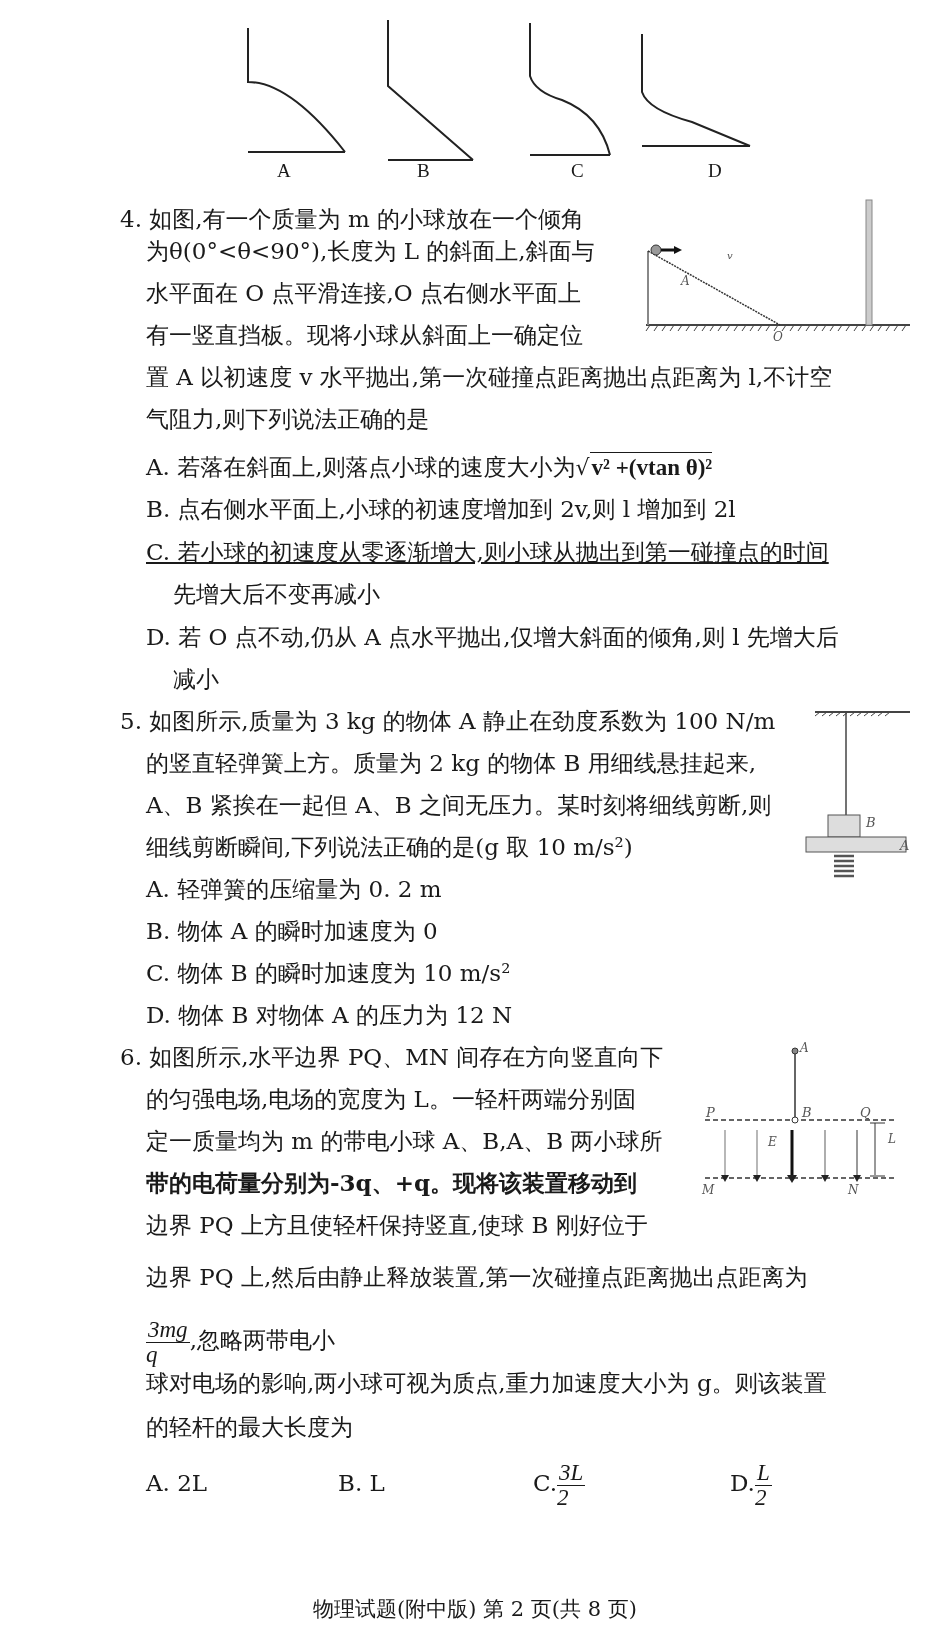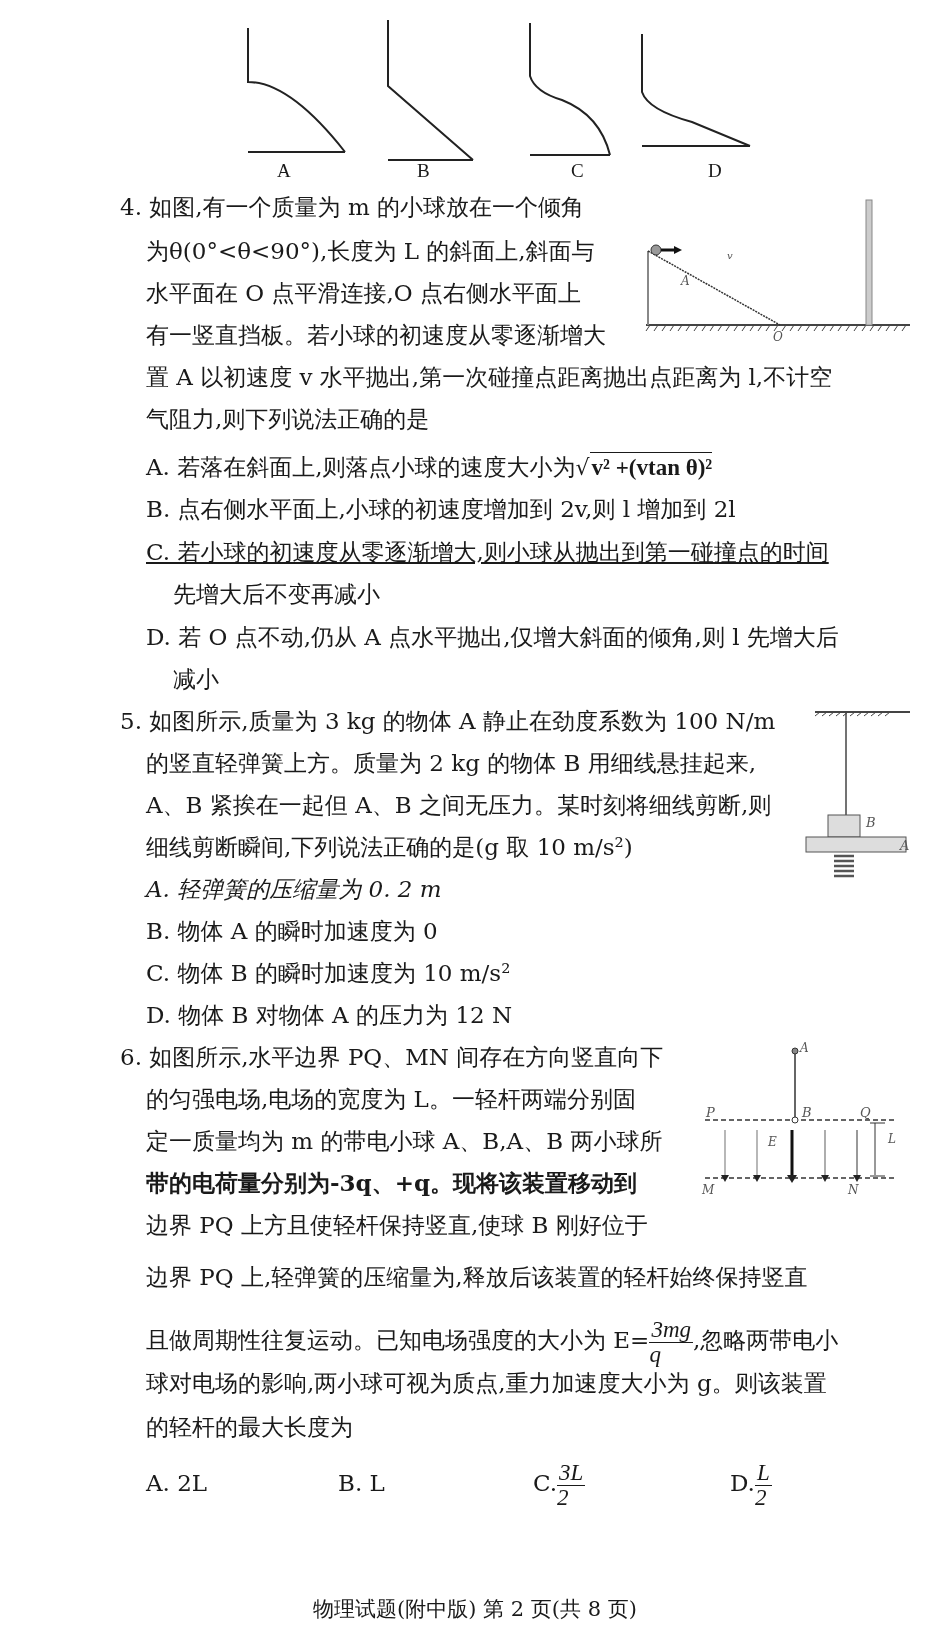--- a/index.html
+++ b/index.html
@@ -31,24 +31,24 @@
 
     <path d="M412 34 L412 92 Q418 110 462 122 L520 146"></path>
       <path d="M412 146 L520 146"></path>
   </g>
 </svg>
 <div class="lbl" style="left:277px;top:160px;">A</div>
 <div class="lbl" style="left:417px;top:160px;">B</div>
 <div class="lbl" style="left:571px;top:160px;">C</div>
 <div class="lbl" style="left:708px;top:160px;">D</div>
 
-<div class="line" style="left:120px;top:192px;">4. 如图,有一个质量为 m 的小球放在一个倾角</div>
+<div class="line" style="left:120px;top:204px;">4. 如图,有一个质量为 m 的小球放在一个倾角</div>
 <div class="line" style="left:146px;top:236px;">为θ(0°&lt;θ&lt;90°),长度为 L 的斜面上,斜面与</div>
 <div class="line" style="left:146px;top:278px;">水平面在 O 点平滑连接,O 点右侧水平面上</div>
-<div class="line" style="left:146px;top:320px;">有一竖直挡板。若小球的初速度从零逐渐增大</div>
+<div class="line" style="left:146px;top:320px;">有一竖直挡板。现将小球从斜面上一确定位</div>
 <div class="line" style="left:146px;top:362px;">置 A 以初速度 v 水平抛出,第一次碰撞点距离抛出点距离为 l,不计空</div>
 <div class="line" style="left:146px;top:404px;">气阻力,则下列说法正确的是</div>
 
 <svg class="abs" style="left:640px;top:195px;" width="270" height="155" viewBox="0 0 270 155">
   <g stroke="#444" fill="none">
     <line x1="6" y1="130" x2="270" y2="130" stroke-width="2"></line>
     <g stroke-width="1">
       <path d="M6 136 l4 -6 M14 136 l4 -6 M22 136 l4 -6 M30 136 l4 -6 M38 136 l4 -6 M46 136 l4 -6 M54 136 l4 -6 M62 136 l4 -6 M70 136 l4 -6 M78 136 l4 -6 M86 136 l4 -6 M94 136 l4 -6 M102 136 l4 -6 M110 136 l4 -6 M118 136 l4 -6 M126 136 l4 -6 M134 136 l4 -6 M142 136 l4 -6 M150 136 l4 -6 M158 136 l4 -6 M166 136 l4 -6 M174 136 l4 -6 M182 136 l4 -6 M190 136 l4 -6 M198 136 l4 -6 M206 136 l4 -6 M214 136 l4 -6 M222 136 l4 -6 M230 136 l4 -6 M238 136 l4 -6 M246 136 l4 -6 M254 136 l4 -6 M262 136 l4 -6"></path>
     </g>
     <line x1="8" y1="56" x2="8" y2="130" stroke="#888" stroke-width="2"></line>
@@ -85,31 +85,31 @@
     <rect x="28" y="115" width="32" height="22" fill="#ddd" stroke="#555"></rect>
     <rect x="6" y="137" width="100" height="15" fill="#ddd" stroke="#555"></rect>
     <g stroke="#555" stroke-width="2.5">
       <path d="M34 156 h20 M34 161 h20 M34 166 h20 M34 171 h20 M34 176 h20"></path>
     </g>
   </g>
 </svg>
 <div class="abs" style="left:866px;top:815px;font-size:13px;font-style:italic;color:#555;">B</div>
 <div class="abs" style="left:900px;top:838px;font-size:13px;font-style:italic;color:#555;">A</div>
 
-<div class="line" style="left:146px;top:874px;font-style:italic;">A. 轻弹簧的压缩量为 0. 2 m</div>
+<div class="line" style="left:146px;top:874px;">A. 轻弹簧的压缩量为 0. 2 m</div>
 <div class="line" style="left:146px;top:916px;">B. 物体 A 的瞬时加速度为 0</div>
 <div class="line" style="left:146px;top:958px;">C. 物体 B 的瞬时加速度为 10 m/s²</div>
 <div class="line" style="left:146px;top:1000px;">D. 物体 B 对物体 A 的压力为 12 N</div>
 
 <div class="line" style="left:120px;top:1042px;">6. 如图所示,水平边界 PQ、MN 间存在方向竖直向下</div>
 <div class="line" style="left:146px;top:1084px;">的匀强电场,电场的宽度为 L。一轻杆两端分别固</div>
 <div class="line" style="left:146px;top:1126px;">定一质量均为 m 的带电小球 A、B,A、B 两小球所</div>
 <div class="line" style="left:146px;top:1168px;font-weight:bold;">带的电荷量分别为-3q、+q。现将该装置移动到</div>
 <div class="line" style="left:146px;top:1210px;">边界 PQ 上方且使轻杆保持竖直,使球 B 刚好位于</div>
-<div class="line" style="left:146px;top:1262px;">边界 PQ 上,轻弹簧的压缩量为,释放后该装置的轻杆始终保持竖直</div>
+<div class="line" style="left:146px;top:1262px;">边界 PQ 上,然后由静止释放装置,第一次碰撞点距离抛出点距离为</div>
 
 <svg class="abs" style="left:695px;top:1035px;" width="215" height="170" viewBox="0 0 215 170">
   <g stroke="#333" fill="none">
     <line x1="10" y1="85" x2="200" y2="85" stroke-width="1.5" stroke-dasharray="5,3"></line>
     <line x1="10" y1="143" x2="200" y2="143" stroke-width="1.5" stroke-dasharray="5,3"></line>
     <line x1="100" y1="18" x2="100" y2="85" stroke-width="1.5"></line>
     <line x1="30" y1="95" x2="30" y2="142" stroke="#888" stroke-width="1.2"></line>
     <line x1="62" y1="95" x2="62" y2="142" stroke="#888" stroke-width="1.2"></line>
     <line x1="97" y1="95" x2="97" y2="142" stroke="#111" stroke-width="3"></line>
     <line x1="130" y1="95" x2="130" y2="142" stroke="#777" stroke-width="1.2"></line>
@@ -131,21 +131,21 @@
 <div class="abs" style="left:800px;top:1041px;font-size:12px;font-style:italic;color:#555;">A</div>
 <div class="abs" style="left:706px;top:1105px;font-size:13px;font-style:italic;color:#555;">P</div>
 <div class="abs" style="left:802px;top:1105px;font-size:13px;font-style:italic;color:#555;">B</div>
 <div class="abs" style="left:860px;top:1105px;font-size:13px;font-style:italic;color:#555;">Q</div>
 <div class="abs" style="left:768px;top:1135px;font-size:12px;font-style:italic;color:#555;">E</div>
 <div class="abs" style="left:888px;top:1132px;font-size:12px;font-style:italic;color:#555;">L</div>
 <div class="abs" style="left:702px;top:1183px;font-size:12px;font-style:italic;color:#555;">M</div>
 <div class="abs" style="left:848px;top:1183px;font-size:12px;font-style:italic;color:#555;">N</div>
 
 <div class="line" style="left:146px;top:1314px;line-height:52px;">
-  <span>且做周期性往复运动。已知电场强度的大小为 E=</span><span class="frac"><span class="num">3mg</span><span>q</span></span><span>,忽略两带电小</span>
+  <span class="frac"><span class="num">3mg</span><span>q</span></span><span>,忽略两带电小</span>
 </div>
 <div class="line" style="left:146px;top:1368px;">球对电场的影响,两小球可视为质点,重力加速度大小为 g。则该装置</div>
 <div class="line" style="left:146px;top:1412px;">的轻杆的最大长度为</div>
 
 <div class="line" style="left:146px;top:1468px;">A. 2L</div>
 <div class="line" style="left:338px;top:1468px;">B. L</div>
 <div class="line" style="left:533px;top:1458px;line-height:50px;">
   <span>C.</span><span class="frac"><span class="num">3L</span><span>2</span></span>
 </div>
 <div class="line" style="left:730px;top:1458px;line-height:50px;">

